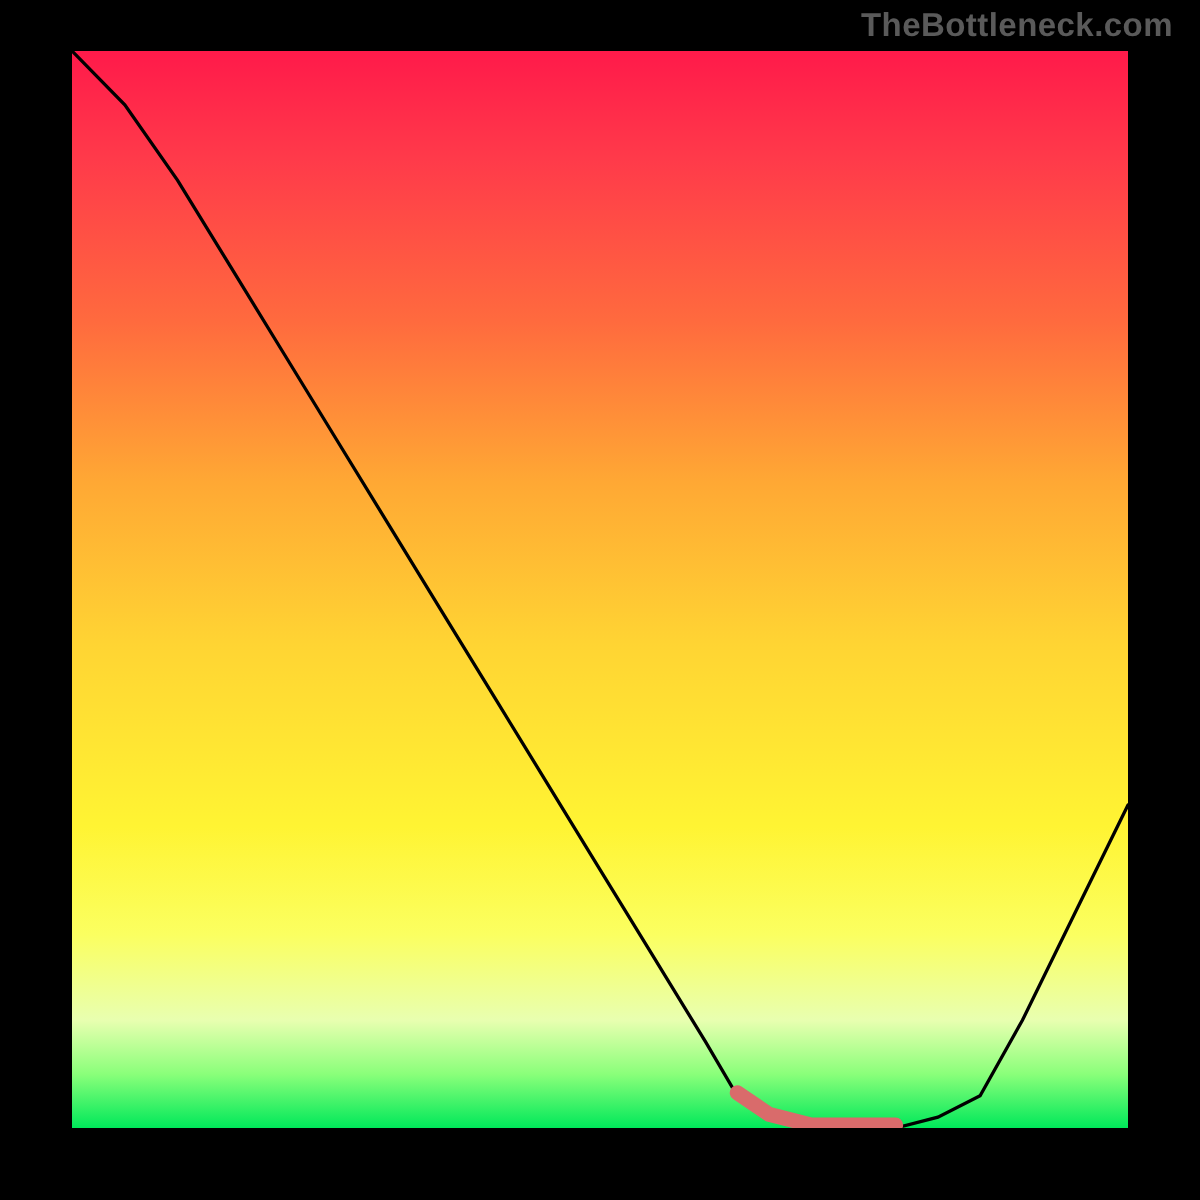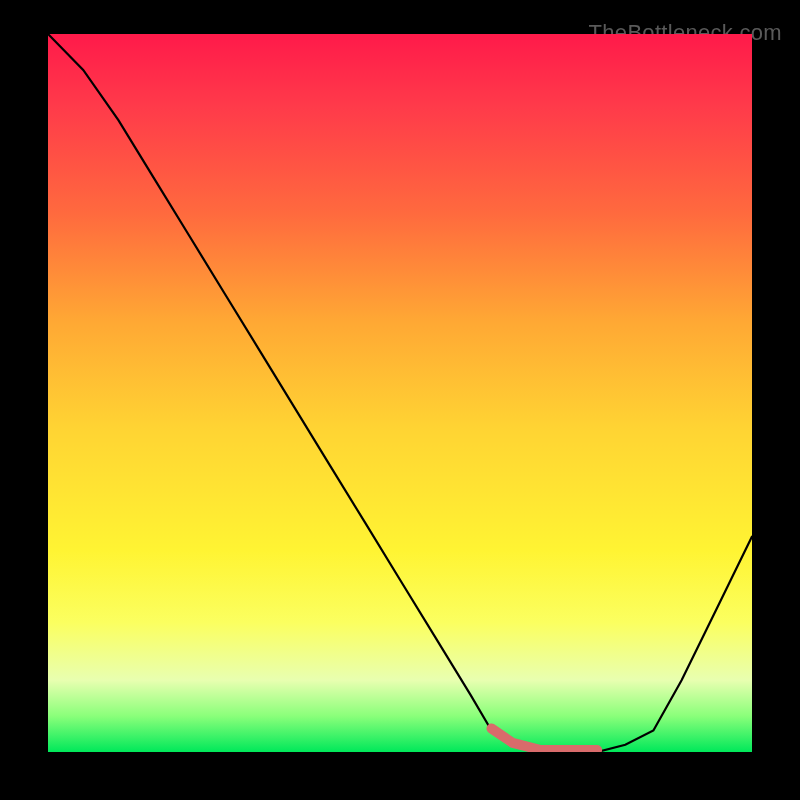--- a/index.html
+++ b/index.html
@@ -16,23 +16,22 @@
     width: 800px;
     height: 800px;
     background: #000;
   }
   .attribution {
     position: absolute;
     top: 4px;
     right: 18px;
     color: #5a5a5a;
     font-size: 22px;
-    font-weight: 400;
+    font-weight: 700;
     letter-spacing: 0.3px;
-    margin-top: 16px;
   }
   .plot {
     position: absolute;
     left: 48px;
     top: 34px;
     width: 704px;
     height: 718px;
   }
   .gradient-bg {
     position: absolute;

